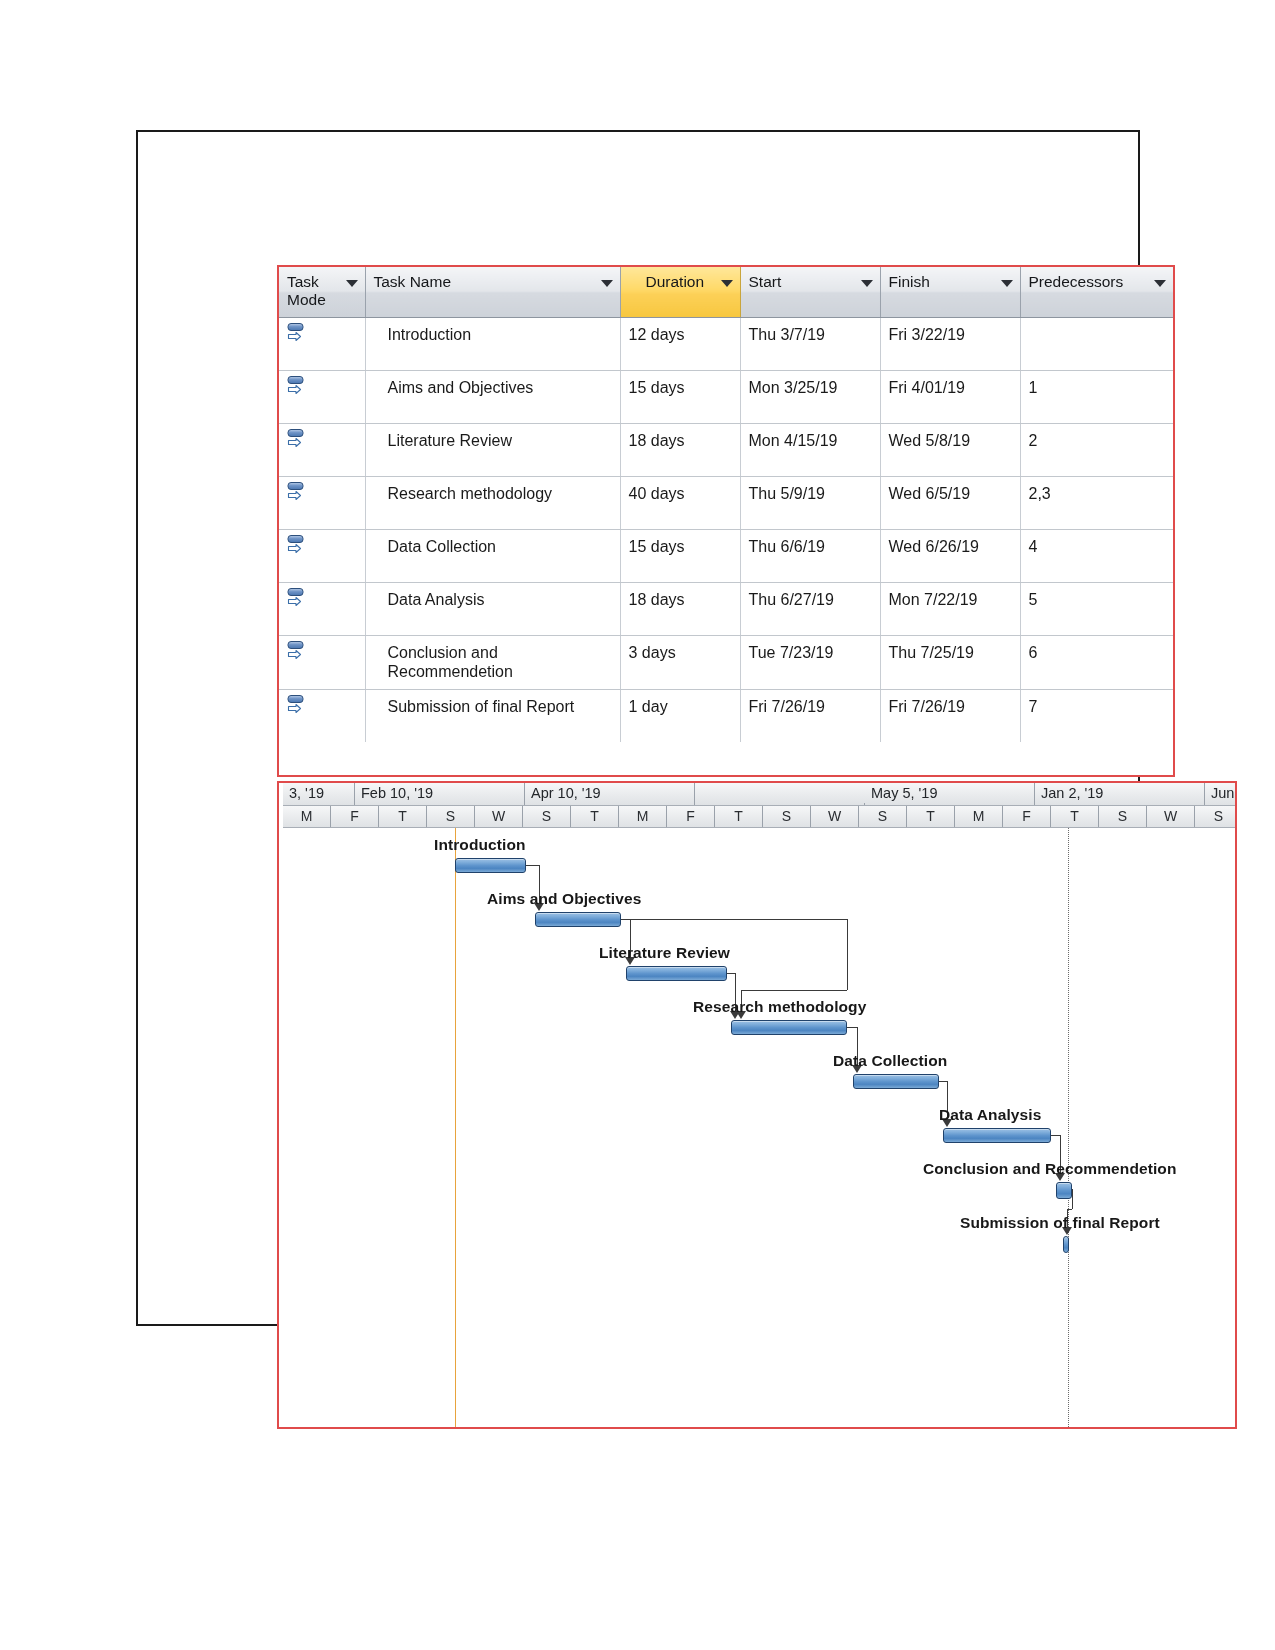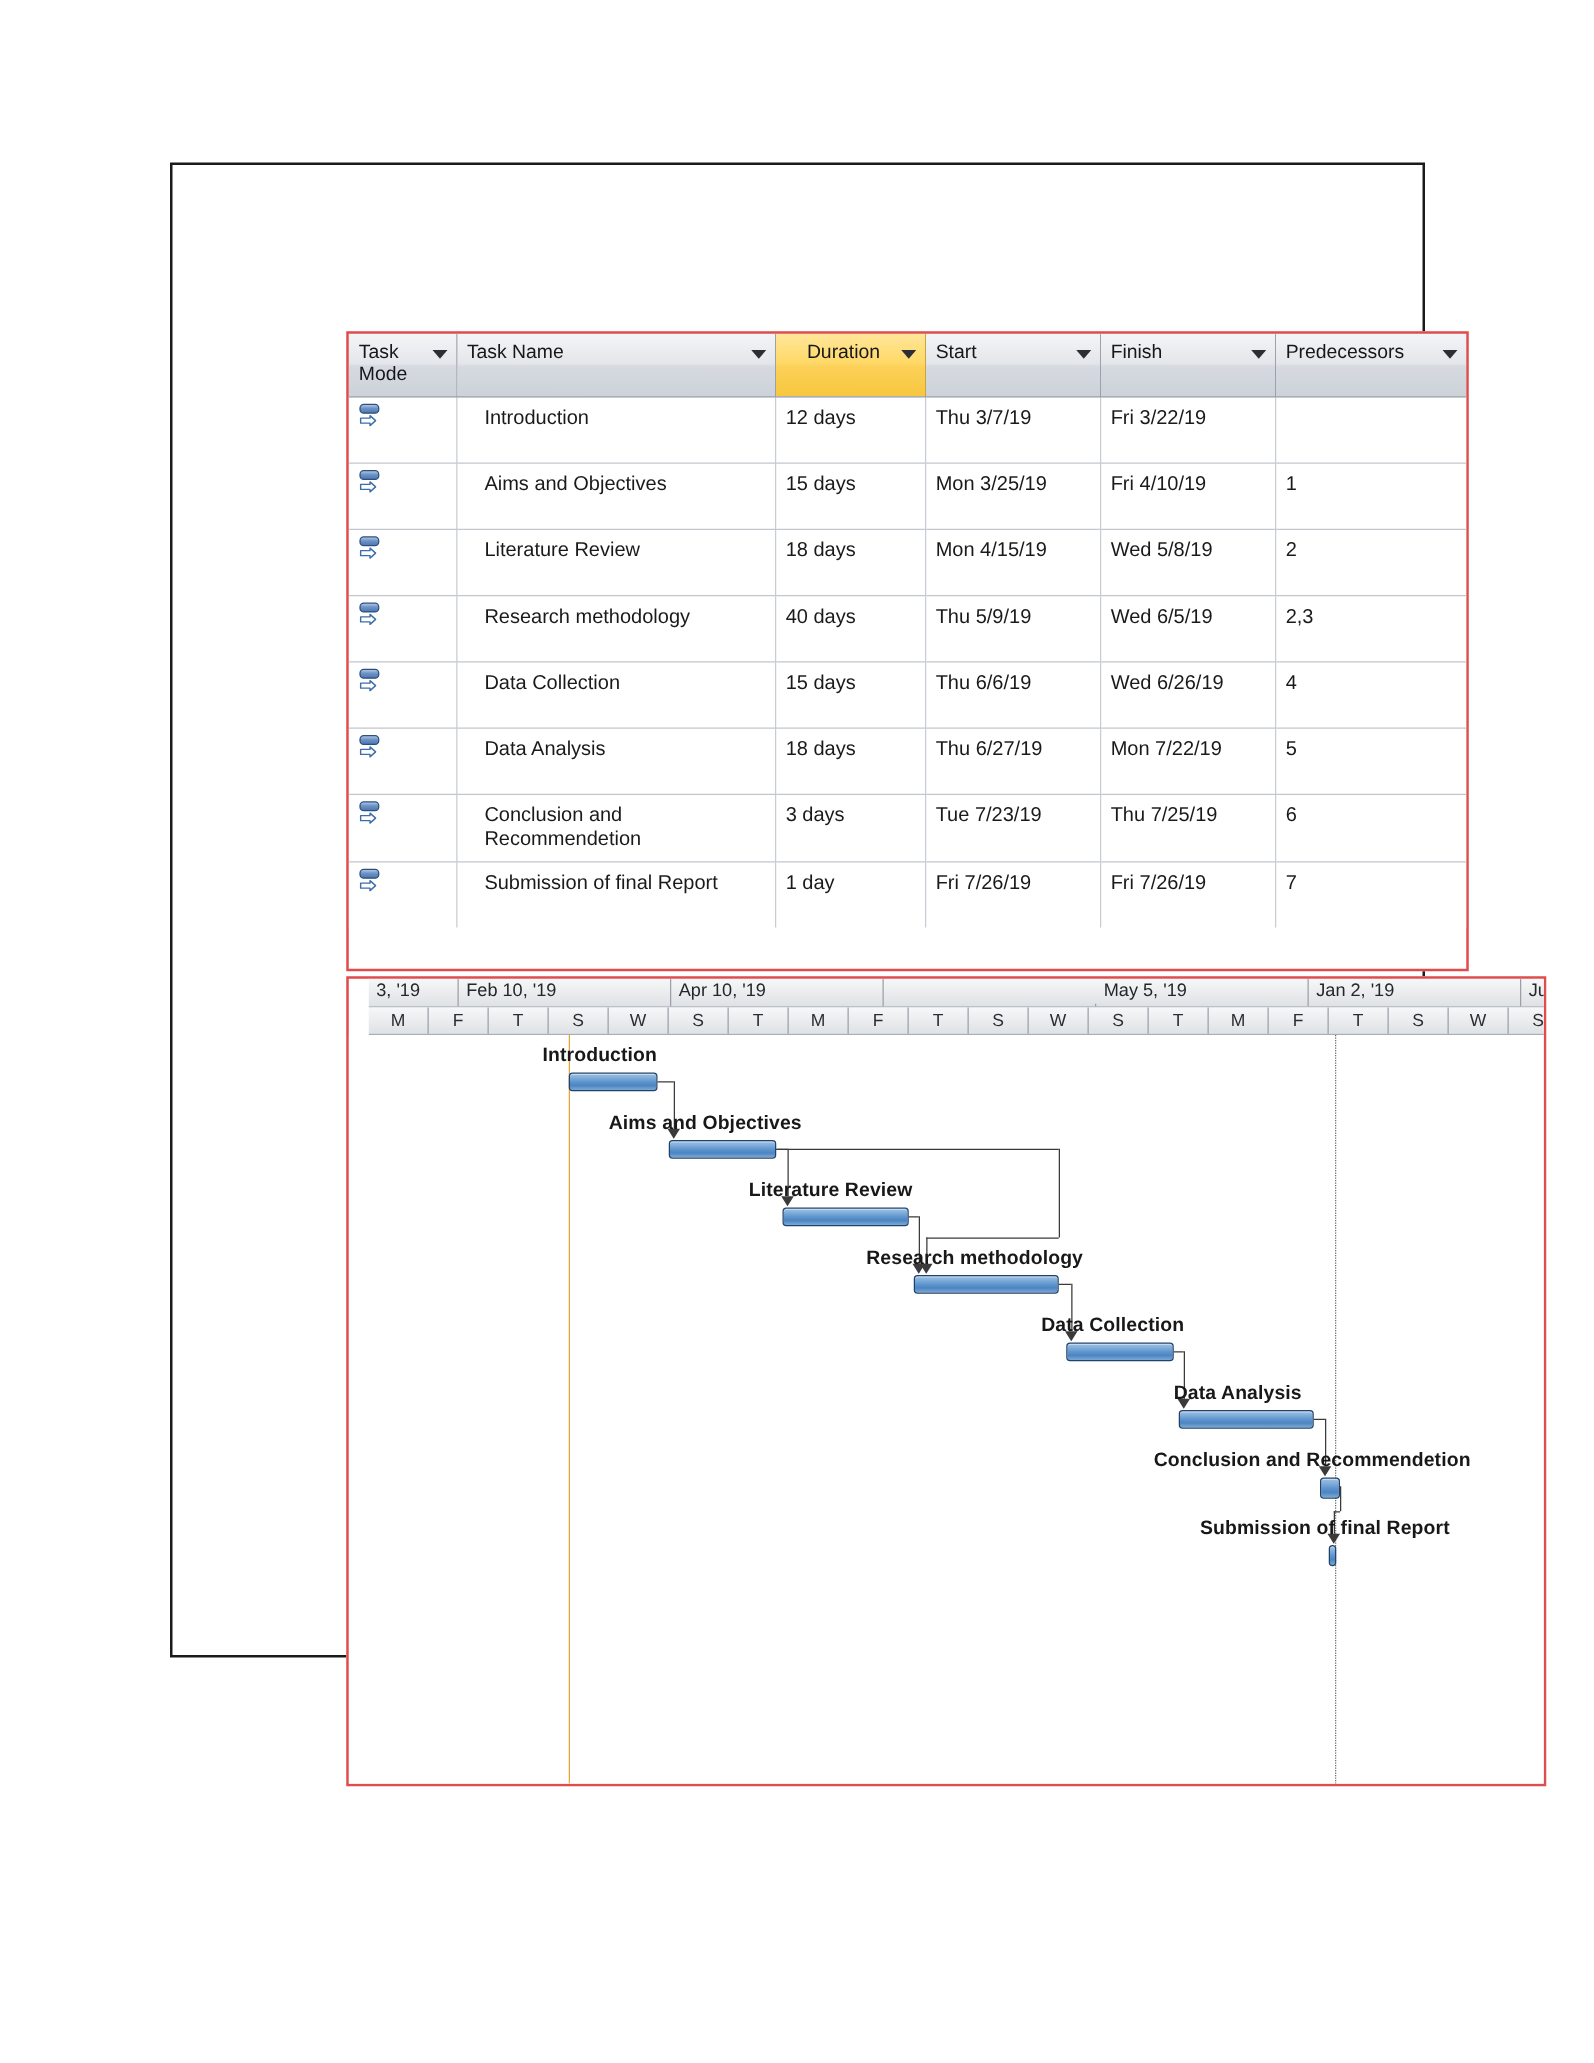--- a/index.html
+++ b/index.html
@@ -125,21 +125,21 @@
     height: 648px;
     border: 2px solid #e04b4b;
     box-sizing: border-box;
     background: #ffffff;
     overflow: hidden;
   }
 
   
   #timeline {
     position: absolute;
-    left: 16px;
+    left: 4px;
     top: 0;
     width: 100%;
     height: 45px;
   }
   .tl-row {
     position: relative;
     height: 22px;
     background: linear-gradient(to bottom, #f6f7f8 0%, #e9ebed 55%, #dfe2e5 100%);
     border-bottom: 1px solid #a8aeb6;
     box-sizing: border-box;
@@ -306,21 +306,21 @@
                       <stop offset="100%" stop-color="#4a76b0"></stop>
                     </linearGradient>
                   </defs>
                   <rect x="1" y="1.5" width="15" height="7" rx="3" ry="3" fill="url(#tmg)" stroke="#2d4f7c" stroke-width="1"></rect>
                   <path d="M1.5 12.5 L9 12.5 L9 10.5 L13.5 14.5 L9 18.5 L9 16.5 L1.5 16.5 Z" fill="#ffffff" stroke="#3b6ea8" stroke-width="1.1" stroke-linejoin="round"></path>
                 </svg></span>
             </td>
             <td class="cell-name">Aims and Objectives</td>
             <td>15 days</td>
             <td>Mon 3/25/19</td>
-            <td>Fri 4/10/19</td>
+            <td>Fri 4/01/19</td>
             <td>1</td>
           </tr>
           <tr>
             <td class="cell-mode">
               <span class="taskmode-icon"><svg width="22" height="26" viewBox="0 0 22 26">
                   <defs>
                     <linearGradient id="tmg" x1="0" y1="0" x2="0" y2="1">
                       <stop offset="0%" stop-color="#b9cde9"></stop>
                       <stop offset="45%" stop-color="#6e93c6"></stop>
                       <stop offset="100%" stop-color="#4a76b0"></stop>

